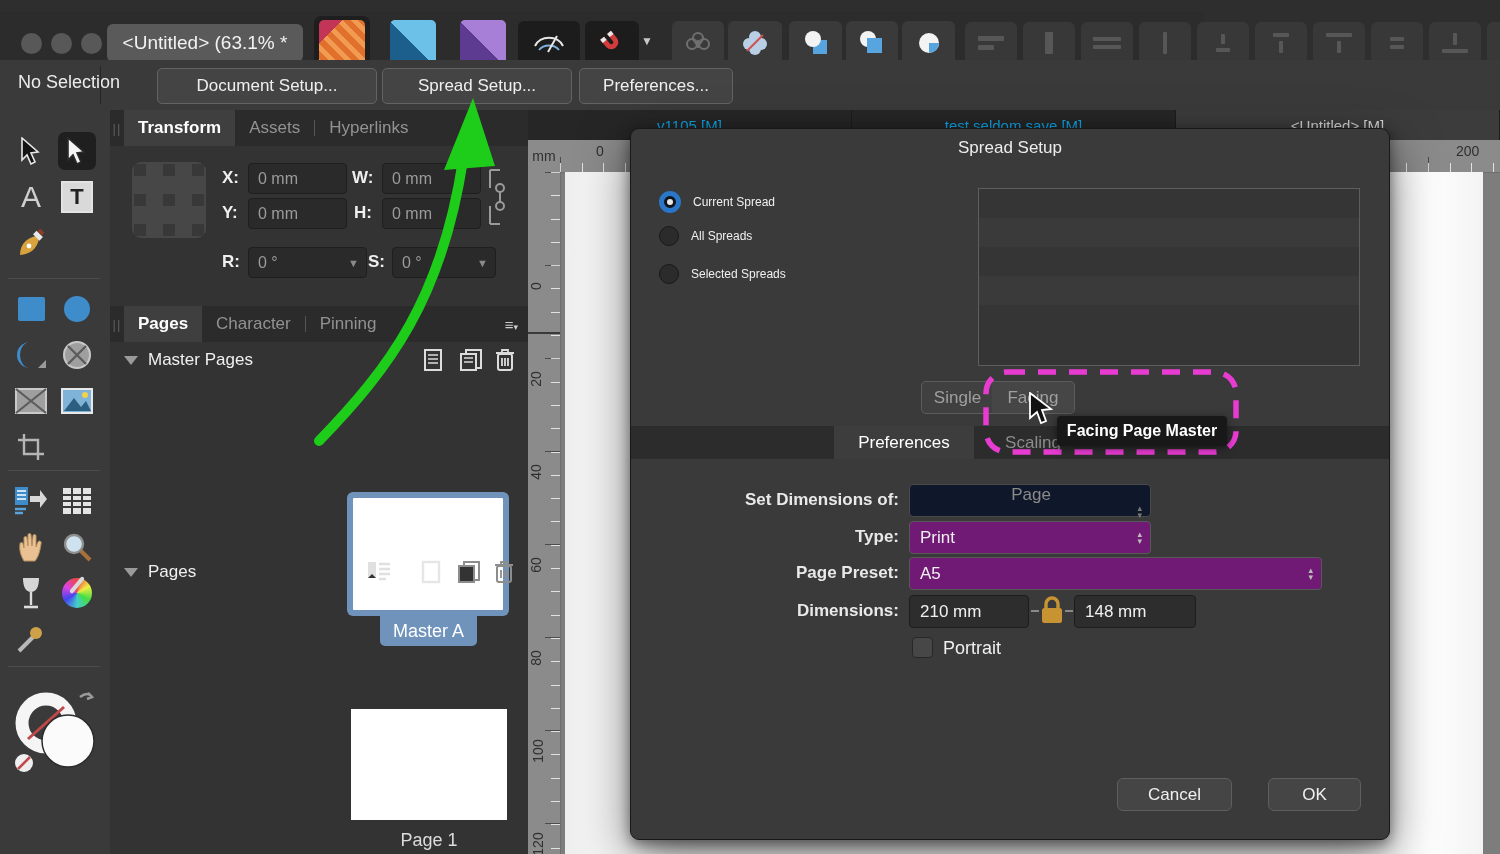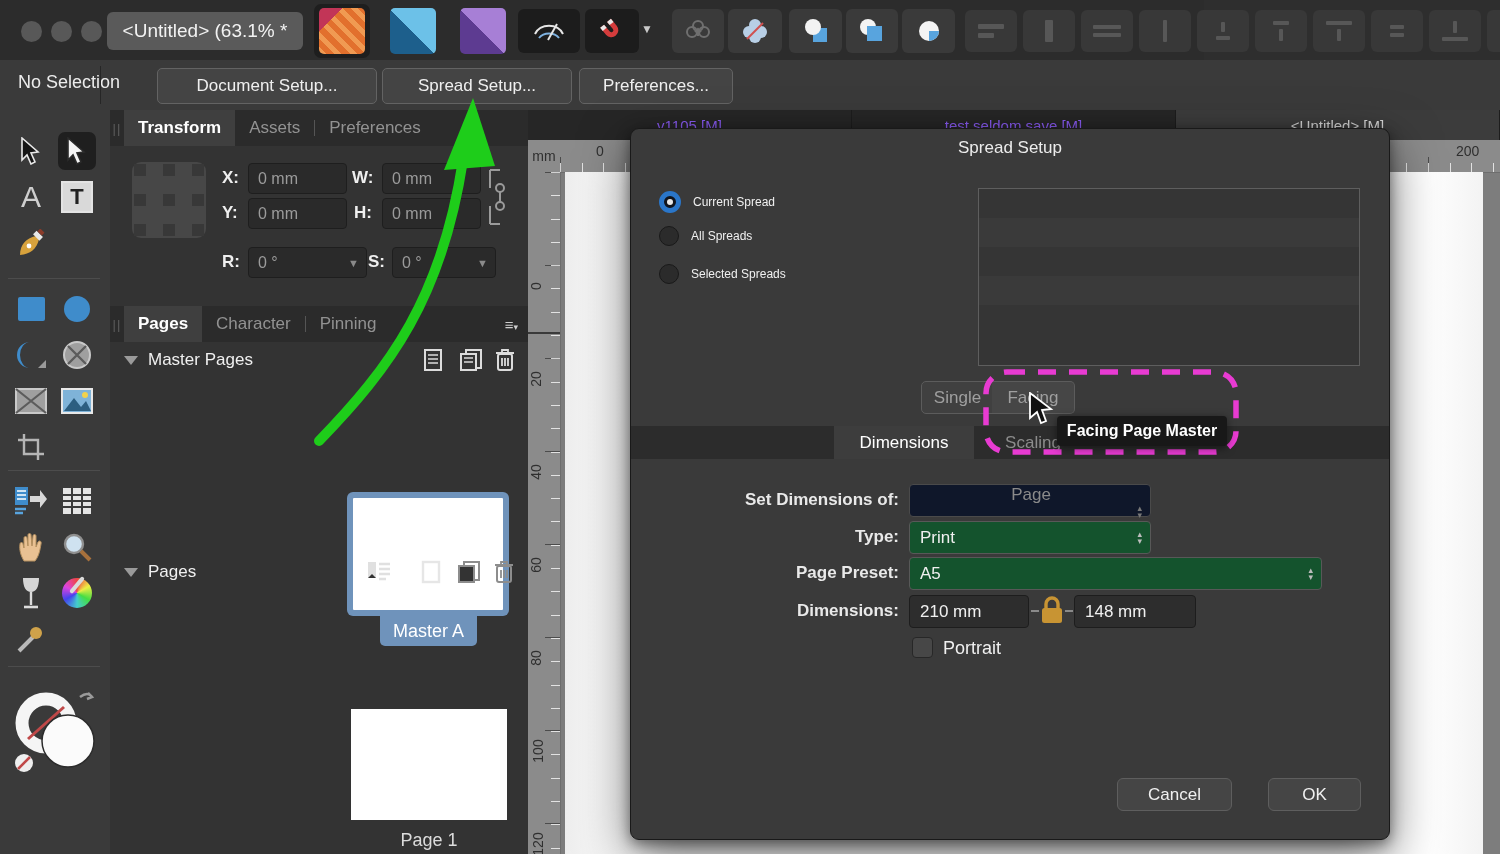--- a/index.html
+++ b/index.html
@@ -1,20 +1,20 @@
 <!DOCTYPE html>
 <html><head>
 <meta charset="utf-8">
 <style>
   html,body{margin:0;padding:0;}
   body{width:1500px;height:854px;position:relative;overflow:hidden;background:#2e2e2e;
        font-family:"Liberation Sans",sans-serif;-webkit-font-smoothing:antialiased;}
   .abs{position:absolute;}
   
-  .titlebar{left:0;top:0;width:1204px;height:60px;background:#2c2c2c;border-bottom:1px solid #1f1f1f;}
+  .titlebar{left:0;top:12px;width:1204px;height:60px;background:#2c2c2c;border-bottom:1px solid #1f1f1f;}
   .winbtn{width:21px;height:21px;border-radius:50%;background:#585858;top:21px;}
   .titlepill{left:107px;top:12px;width:196px;height:38px;background:#5a5a5a;border-radius:6px;
              color:#f2f2f2;font-size:19px;line-height:38px;text-align:center;}
   .appicon{width:46px;height:46px;top:8px;border-radius:5px;}
   .appplate{width:56px;height:54px;top:4px;border-radius:7px;background:#1e1e1e;}
   .toolbtn{top:9px;height:44px;border-radius:6px;background:#3a3a3a;display:flex;align-items:center;justify-content:center;}
   .toolbtn.dark{background:#1c1c1c;}
   .alignbtn{top:10px;width:52px;height:42px;border-radius:6px;background:#383838;display:flex;flex-direction:column;gap:4px;align-items:center;justify-content:center;}
   .alignbtn i{display:block;height:5px;background:#575757;border-radius:1px;}
   
@@ -41,21 +41,21 @@
   .disc{width:0;height:0;border-left:7px solid transparent;border-right:7px solid transparent;border-top:9px solid #9a9a9a;}
   .thumbMaster{position:absolute;left:237px;top:382px;width:162px;height:124px;background:#6f93bb;border-radius:6px;padding:0;}
   .thumbMaster .pg{position:absolute;left:6px;top:6px;right:6px;bottom:6px;background:#fff;border-radius:1px;}
   .mlabel{position:absolute;left:270px;top:506px;width:97px;height:30px;background:#6f93bb;color:#fff;font-size:18px;
           display:flex;align-items:center;justify-content:center;border-radius:0 0 5px 5px;}
   .thumbPage{position:absolute;left:241px;top:599px;width:156px;height:111px;background:#fff;}
   .plabel{position:absolute;left:241px;top:720px;width:156px;text-align:center;color:#dcdcdc;font-size:18px;}
   
   .canvas{left:528px;top:110px;width:972px;height:744px;background:#7d7d7d;}
   .doctabs{position:absolute;left:0;top:0;width:972px;height:30px;background:#262626;display:flex;}
-  .dtab{flex:1;display:flex;align-items:center;justify-content:center;color:#8b5cf6;font-size:15px;border-right:1px solid #1d1d1d;}
+  .dtab{flex:1;display:flex;align-items:center;justify-content:center;color:#0ea5e9;font-size:15px;border-right:1px solid #1d1d1d;}
   .dtab.on{background:#3c3c3c;color:#d8d8d8;}
   .ruler{background:#8b8b8b;position:absolute;}
   .rnum{position:absolute;color:#2f2f2f;font-size:14px;}
   .page{position:absolute;left:37px;top:62px;width:918px;height:682px;background:linear-gradient(to right,#eee,#fff 8%, #fff 94%, #f3f3f3);}
   
   .dialog{left:630px;top:128px;width:758px;height:710px;background:#3a3a3a;border:1px solid #191919;border-radius:9px;
           box-shadow:0 18px 50px rgba(0,0,0,.55),0 4px 14px rgba(0,0,0,.45);}
   .dtitle{position:absolute;left:0;top:9px;width:100%;text-align:center;color:#ececec;font-size:17px;}
   .radiorow{position:absolute;display:flex;align-items:center;gap:12px;color:#f0f0f0;font-size:12px;}
   .radio{width:18px;height:18px;border-radius:50%;background:#2b2b2b;border:1px solid #191919;}
@@ -63,21 +63,21 @@
   .radio.sel::after{content:"";position:absolute;left:3px;top:3px;width:6px;height:6px;border-radius:50%;background:#e8e8e8;}
   .listbox{position:absolute;left:347px;top:59px;width:380px;height:176px;background:#353535;border:1px solid #5e5e5e;}
   .lrow{height:29px;display:flex;align-items:center;padding-left:10px;font-size:17px;color:#9a9a9a;}
   .lrow:nth-child(even){background:#3a3a3a;}
   .seg{position:absolute;top:252px;height:31px;border:1px solid #5c5c5c;color:#9f9f9f;font-size:17px;
        display:flex;align-items:center;justify-content:center;background:#404040;}
   .dtabstrip{position:absolute;left:0;top:297px;width:758px;height:33px;background:#2c2c2c;}
   .dtab2{position:absolute;top:0;height:33px;display:flex;align-items:center;justify-content:center;font-size:17px;color:#8c8c8c;}
   .dtab2.on{background:#3d3d3d;color:#fff;}
   .frmlabel{position:absolute;color:#e9e9e9;font-size:17px;height:31px;display:flex;align-items:center;justify-content:flex-end;font-weight:bold;}
-  .dropdown{position:absolute;height:31px;background:#14532d;border:1px solid #585858;border-radius:4px;color:#f0f0f0;
+  .dropdown{position:absolute;height:31px;background:#701a75;border:1px solid #585858;border-radius:4px;color:#f0f0f0;
             font-size:17px;display:flex;align-items:center;padding:0 8px 0 10px;}
   .dropdown.dis{background:#0f172a;border-color:#4a4a4a;color:#8a8a8a;flex-direction:column;}
   .stepper{margin-left:auto;display:flex;flex-direction:column;line-height:7px;font-size:9px;color:#bdbdbd;}
   .dis .stepper{color:#787878;}
   .dinput{position:absolute;height:31px;background:#2d2d2d;border:1px solid #1d1d1d;border-radius:4px;color:#f0f0f0;
           font-size:17px;display:flex;align-items:center;padding-left:10px;}
   .dbtn{position:absolute;top:649px;height:31px;background:#454545;border:1px solid #5e5e5e;border-radius:6px;
         color:#f0f0f0;font-size:17px;display:flex;align-items:center;justify-content:center;}
   .chk{position:absolute;width:19px;height:19px;background:#474747;border:1px solid #272727;border-radius:4px;}
   
@@ -317,21 +317,21 @@
   </div>
 </div>
 
 <div class="abs panel">
 
   <div class="tabbar" style="top:0">
     <div class="grip">||</div>
     <div class="ptab on">Transform</div>
     <div class="ptab">Assets</div>
     <div class="tabsep"></div>
-    <div class="ptab">Preferences</div>
+    <div class="ptab">Hyperlinks</div>
   </div>
 
   <div class="abs" style="left:22px;top:52px;width:74px;height:76px;background:#474747;border-radius:9px">
     <svg width="74" height="76" viewBox="0 0 74 76">
       <g fill="#383838">
         <rect x="2" y="2" width="12" height="12"></rect>
           <rect x="31" y="2" width="12" height="12"></rect>
           <rect x="60" y="2" width="12" height="12"></rect>
         <rect x="2" y="32" width="12" height="12"></rect>
           <rect x="31" y="32" width="12" height="12"></rect>
@@ -479,21 +479,21 @@
     <div class="lrow"></div>
     <div class="lrow"></div>
     <div class="lrow"></div>
     <div class="lrow"></div>
   </div>
 
   <div class="seg" style="left:290px;width:71px;border-radius:5px 0 0 5px">Single</div>
   <div class="seg" style="left:361px;width:82px;border-left:none;border-radius:0 5px 5px 0;background:#464646">Facing</div>
 
   <div class="dtabstrip">
-    <div class="dtab2 on" style="left:203px;width:140px">Dimensions</div>
+    <div class="dtab2 on" style="left:203px;width:140px">Preferences</div>
     <div class="dtab2" style="left:343px;width:118px">Scaling</div>
   </div>
 
   <div class="frmlabel" style="left:60px;top:355px;width:208px">Set Dimensions of:</div>
   <div class="dropdown dis" style="left:278px;top:355px;width:222px">
     <span>Page</span>
     <span class="stepper">
         <span>▴</span>
         <span>▾</span>
       </span>

